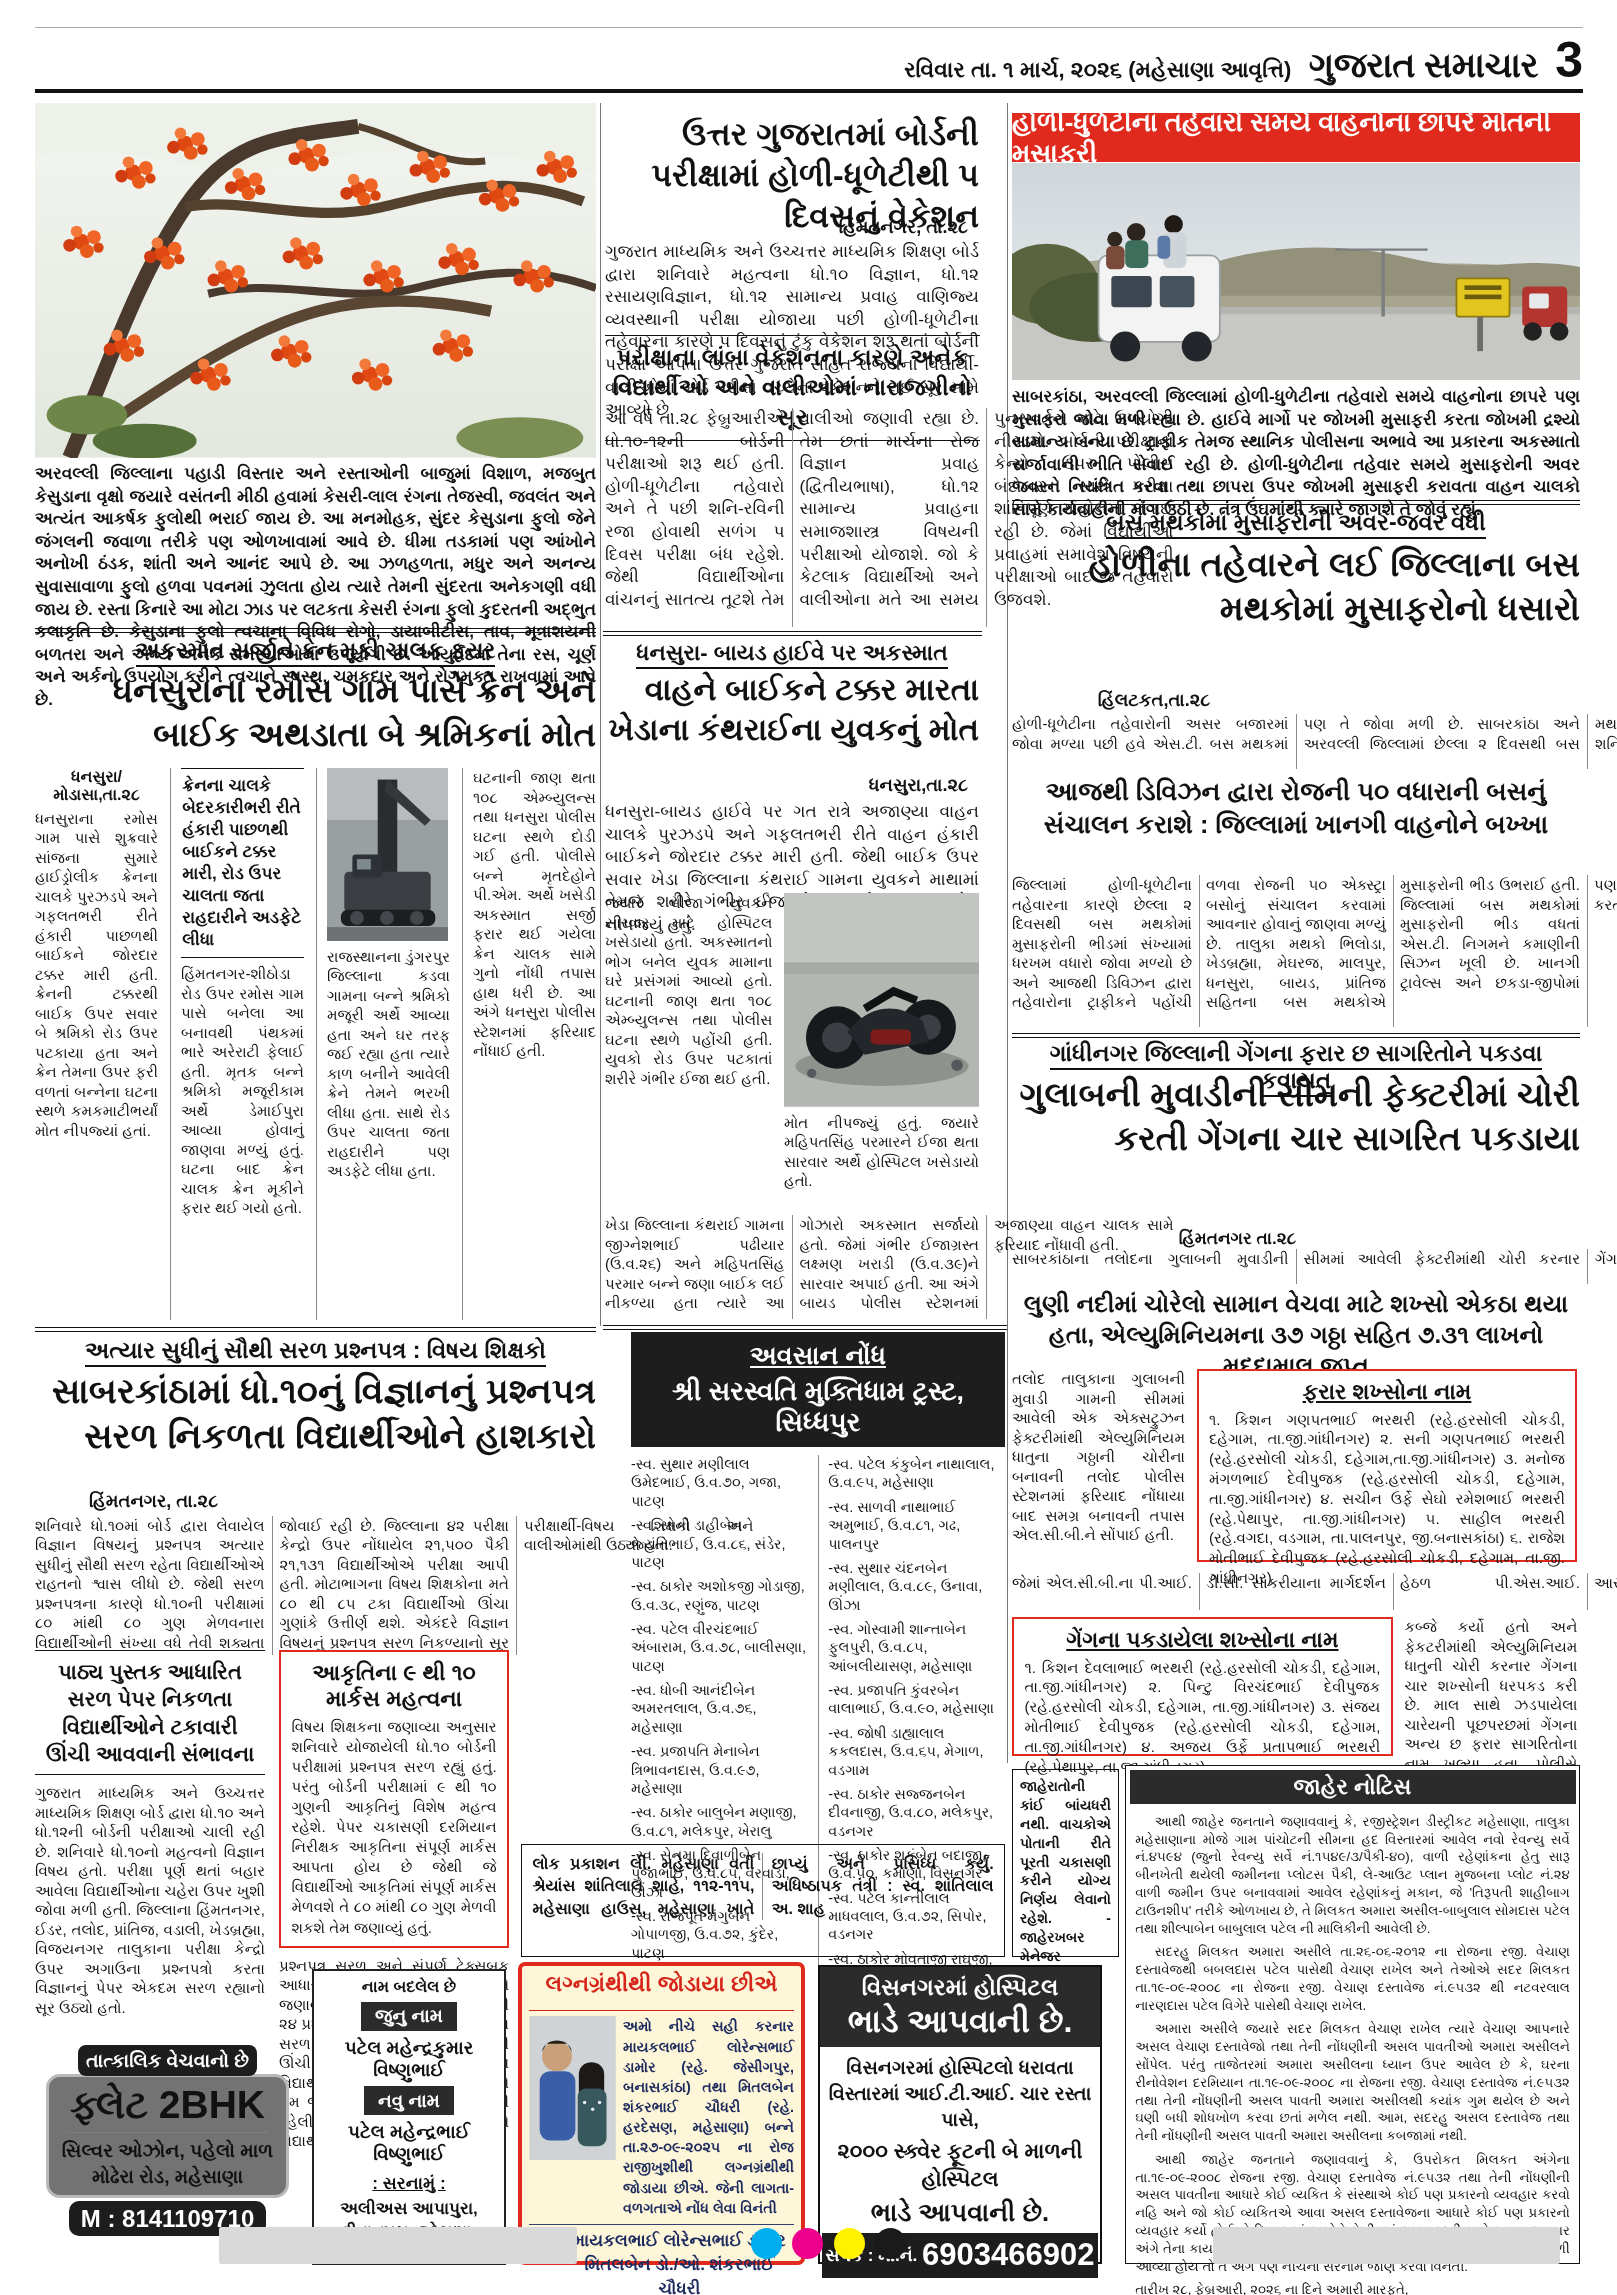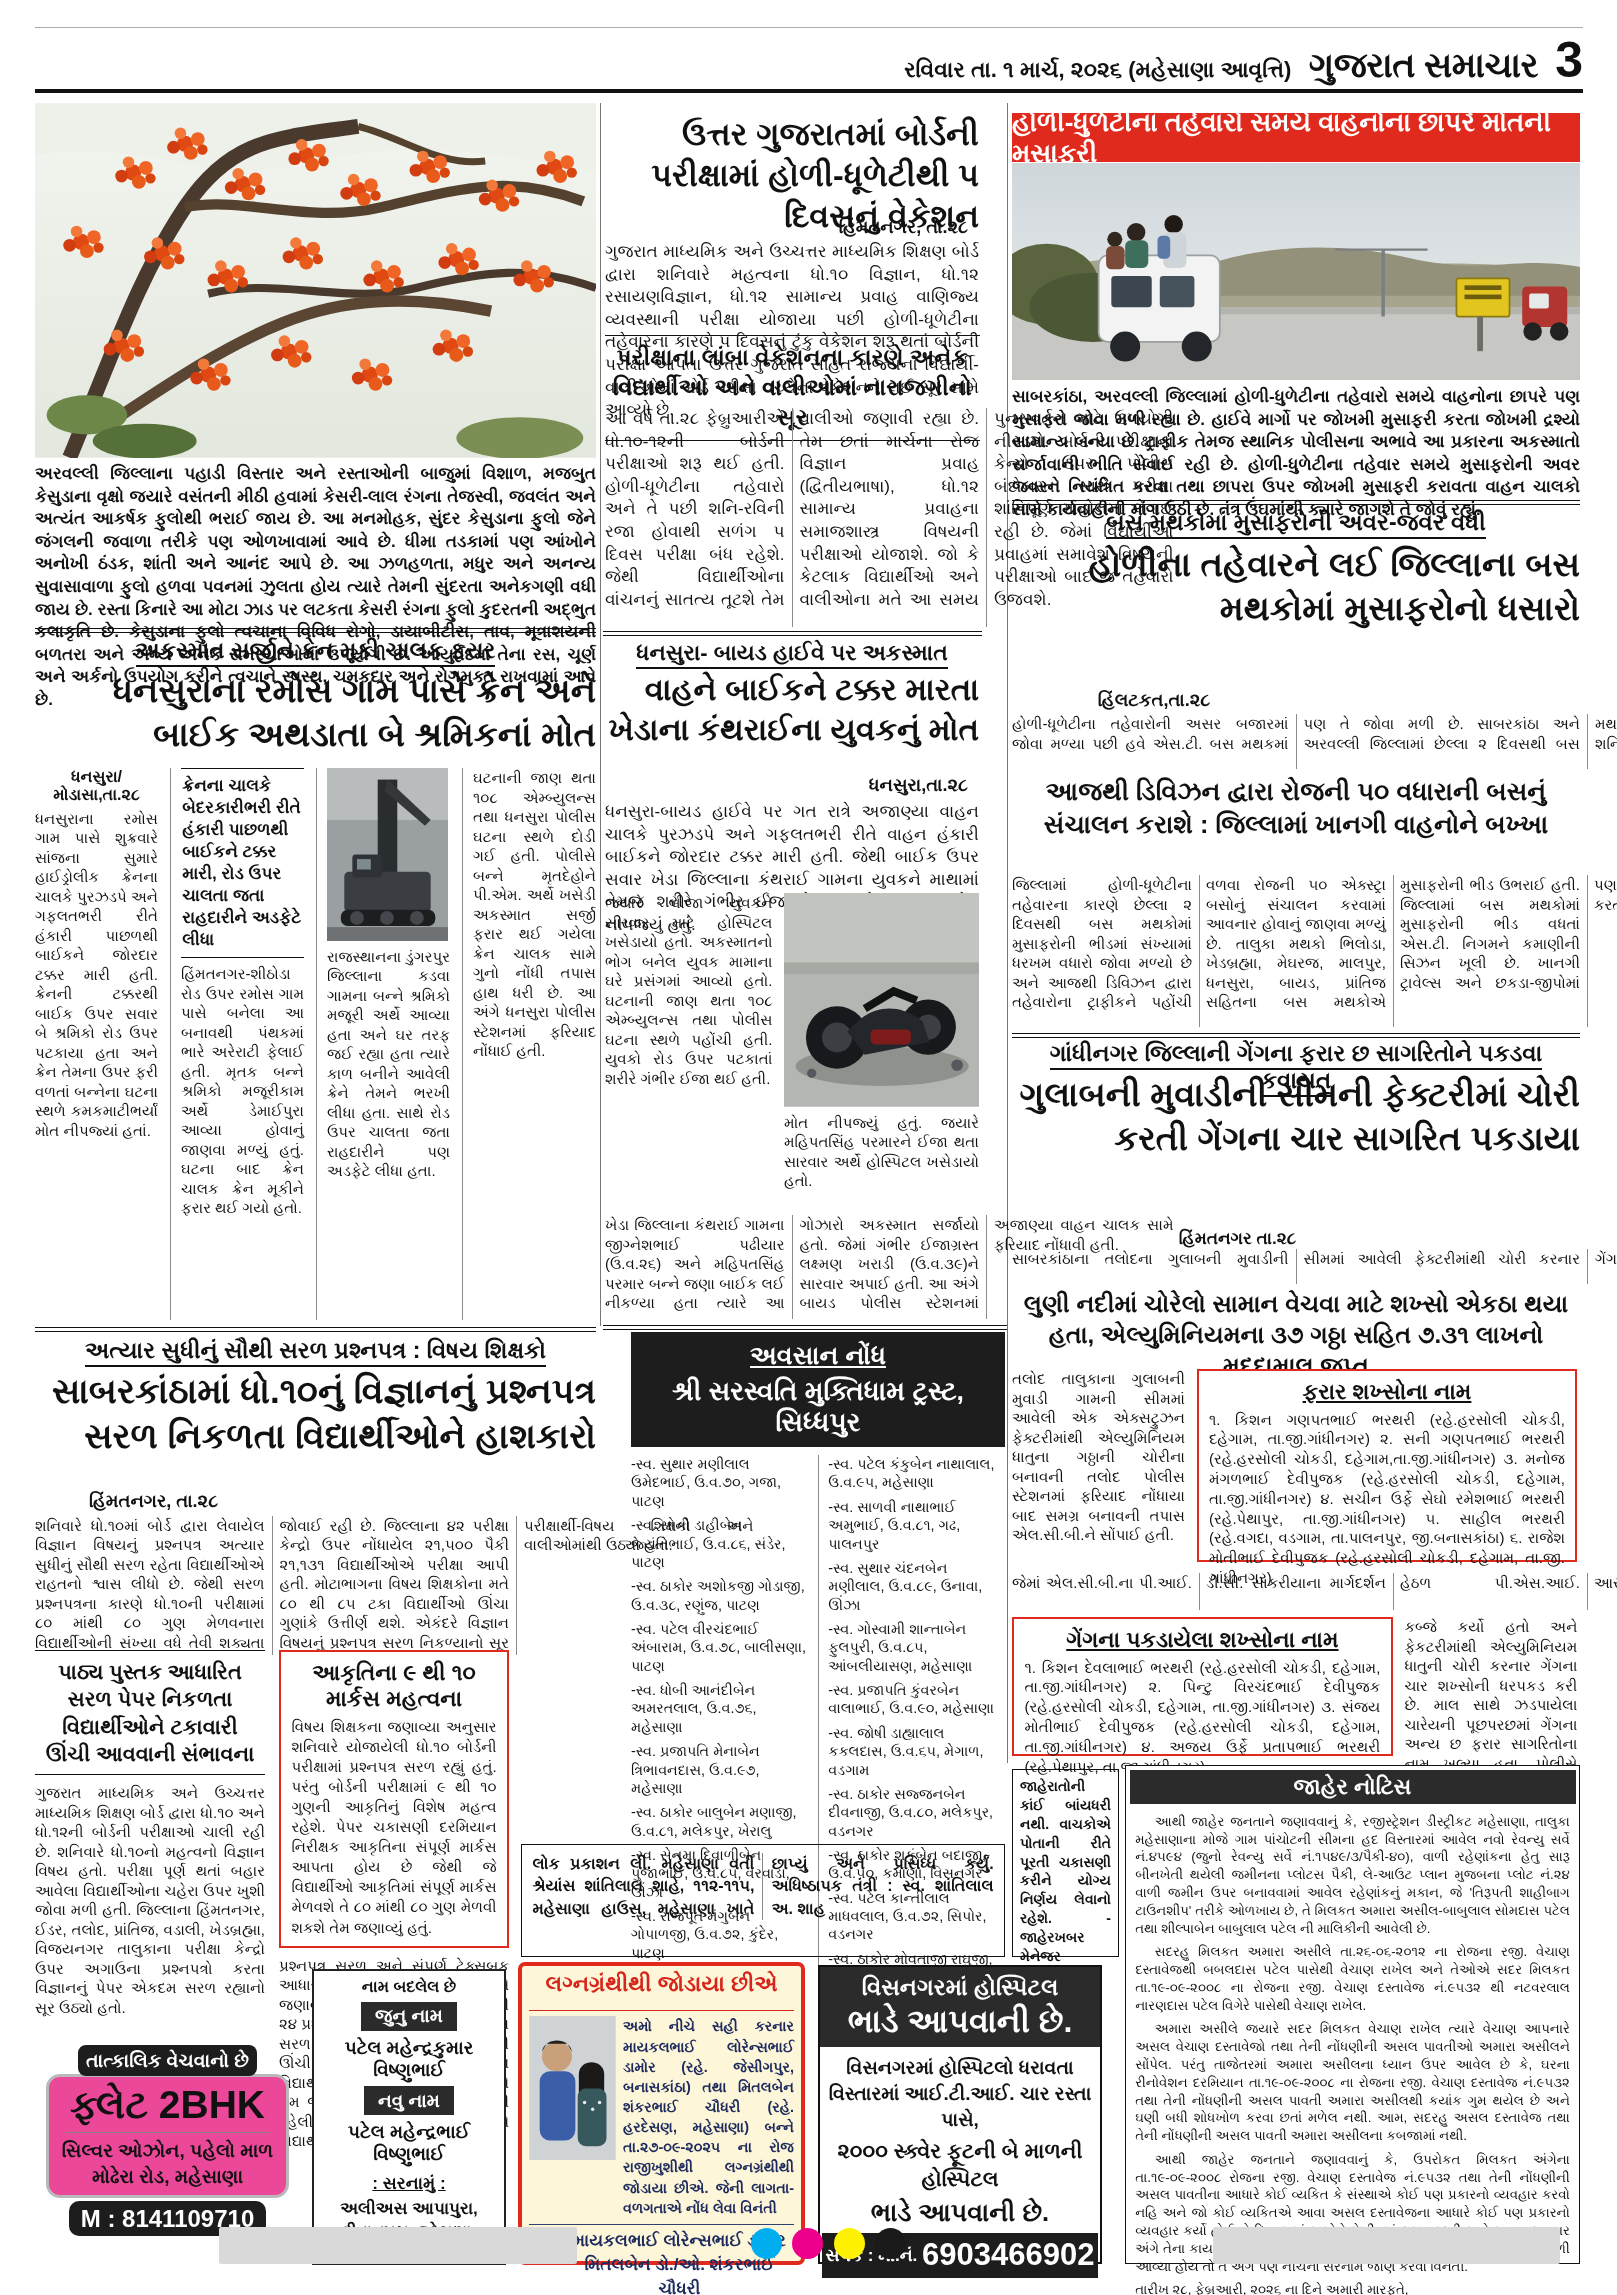--- a/index.html
+++ b/index.html
@@ -309,21 +309,21 @@
       <p>સદરહુ મિલકત અમારા અસીલે તા.૨૬-૦૬-૨૦૧૨ ના રોજના રજી. વેચાણ દસ્તાવેજથી બબલદાસ પટેલ પાસેથી વેચાણ રાખેલ અને તેઓએ સદર મિલકત તા.૧૯-૦૯-૨૦૦૮ ના રોજના રજી. વેચાણ દસ્તાવેજ નં.૯૫૩૨ થી નટવરલાલ નારણદાસ પટેલ વિગેરે પાસેથી વેચાણ રાખેલ.</p>
       <p>અમારા અસીલે જયારે સદર મિલકત વેચાણ રાખેલ ત્યારે વેચાણ આપનારે અસલ વેચાણ દસ્તાવેજો તથા તેની નોંધણીની અસલ પાવતીઓ અમારા અસીલને સોંપેલ. પરંતુ તાજેતરમાં અમારા અસીલના ધ્યાન ઉપર આવેલ છે કે, ઘરના રીનોવેશન દરમિયાન તા.૧૯-૦૯-૨૦૦૮ ના રોજના રજી. વેચાણ દસ્તાવેજ નં.૯૫૩૨ તથા તેની નોંધણીની અસલ પાવતી અમારા અસીલથી કયાંક ગુમ થયેલ છે અને ઘણી બધી શોધખોળ કરવા છતાં મળેલ નથી. આમ, સદરહુ અસલ દસ્તાવેજ તથા તેની નોંધણીની અસલ પાવતી અમારા અસીલના કબજામાં નથી.</p>
       <p>આથી જાહેર જનતાને જણાવવાનું કે, ઉપરોકત મિલકત અંગેના તા.૧૯-૦૯-૨૦૦૮ રોજના રજી. વેચાણ દસ્તાવેજ નં.૯૫૩૨ તથા તેની નોંધણીની અસલ પાવતીના આધારે કોઈ વ્યકિત કે સંસ્થાએ કોઈ પણ પ્રકારનો વ્યવહાર કરવો નહિ અને જો કોઈ વ્યકિતએ આવા અસલ દસ્તાવેજના આધારે કોઈ પણ પ્રકારનો વ્યવહાર કર્યો હોઈ તો દિન-૭ માં અમોને લેખીતમાં જાણ કરવી અને આવા વ્યવહાર અંગે તેના કાયદેસરના માલિક જવાબદાર રહેશે. અને જો આ દસ્તાવેજો કોઈને મળી આવ્યા હોય તો તે અંગે પણ નીચેના સરનામે જાણ કરવા વિનંતી.</p>
       <p style="text-indent:0;">તારીખ ૨૮, ફેબ્રુઆરી, ૨૦૨૬ ના દિને અમારી મારફતે,</p>
     </div>
 
   </div>
 
   <div class="abs ctr" style="left:46px;top:2045px;width:243px;">
     <div style="background:#1d1d1d;color:#fff;font-weight:900;font-size:19px;padding:4.6px 8px;border-radius:8px;display:inline-block;">તાત્કાલિક વેચવાનો છે</div>
-    <div style="border:3.5px solid #b9b9b9;border-radius:14px;background:#ec4899;padding:5.8px 7px;margin-top:-2.3px;">
+    <div style="border:3.5px solid #b9b9b9;border-radius:14px;background:#737373;padding:5.8px 7px;margin-top:-2.3px;">
       <div style="font-size:39px;font-weight:900;">ફ્લેટ 2BHK</div>
       <div style="border-top:1.7px dotted #888;margin:4.6px 10.4px;"></div>
       <div style="font-size:19px;font-weight:900;line-height:1.35;">સિલ્વર ઓઝોન, પહેલો માળ મોઢેરા રોડ, મહેસાણા</div>
     </div>
     <div style="background:#1d1d1d;color:#fff;font-weight:900;font-size:24px;padding:3.5px 5.8px;margin:3.5px 23px 0 23px;border-radius:10px;">M : 8141109710</div>
   </div>
 
   <div class="abs adborder ctr" style="left:312px;top:1969px;width:194px;height:296px;box-sizing:border-box;padding:7px 5.8px;">
     <div style="font-size:16px;font-weight:900;">નામ બદલેલ છે</div>
     <div class="chip">જુનુ નામ</div>

